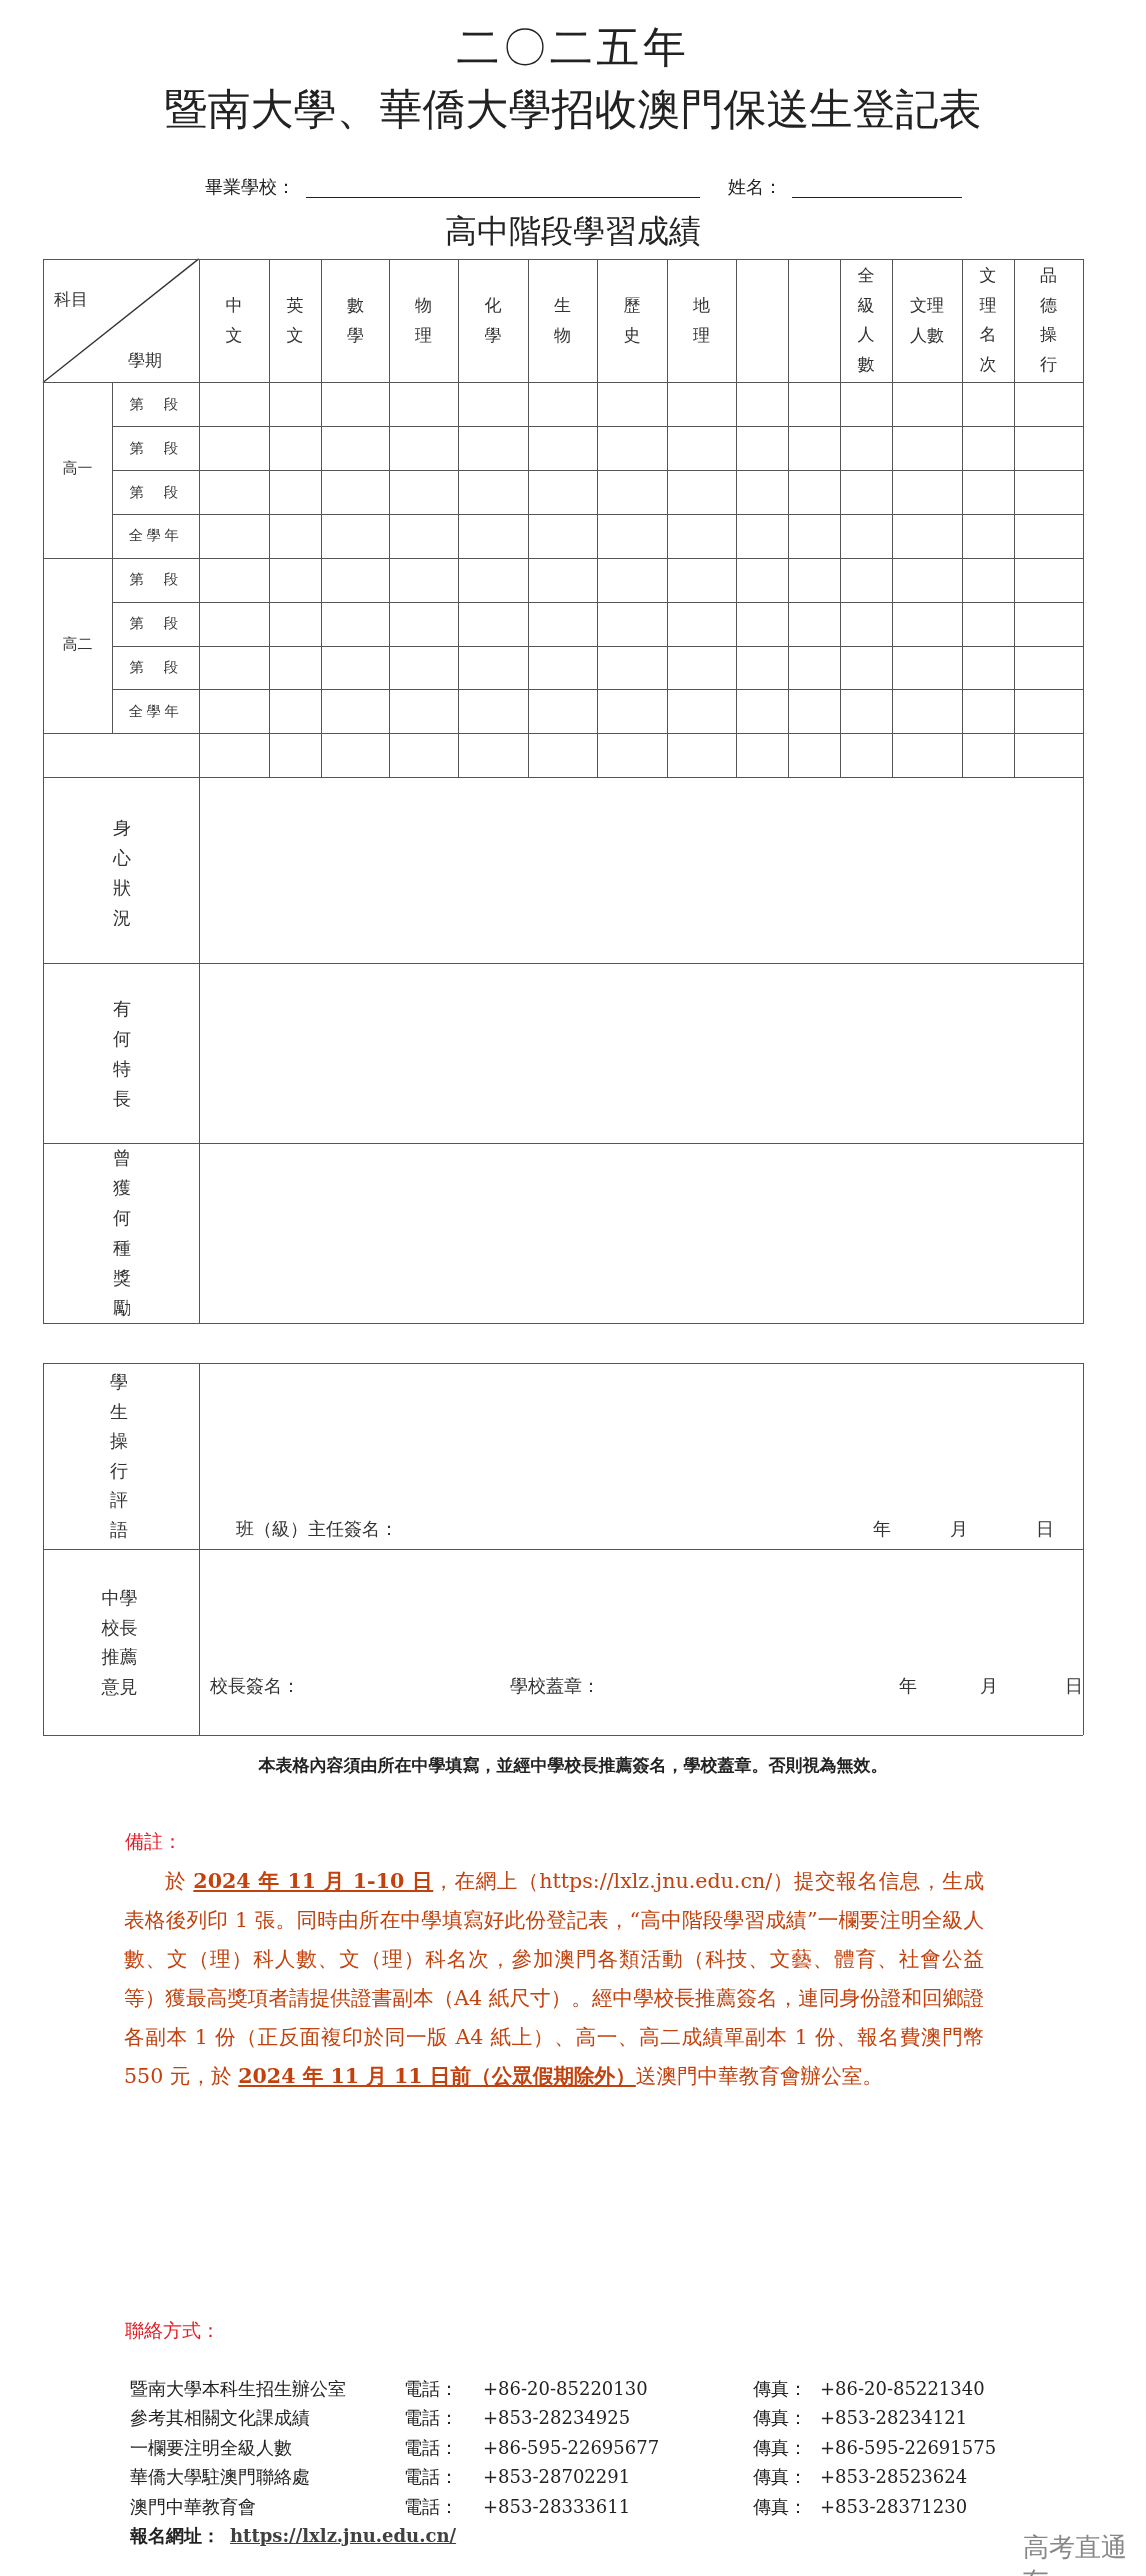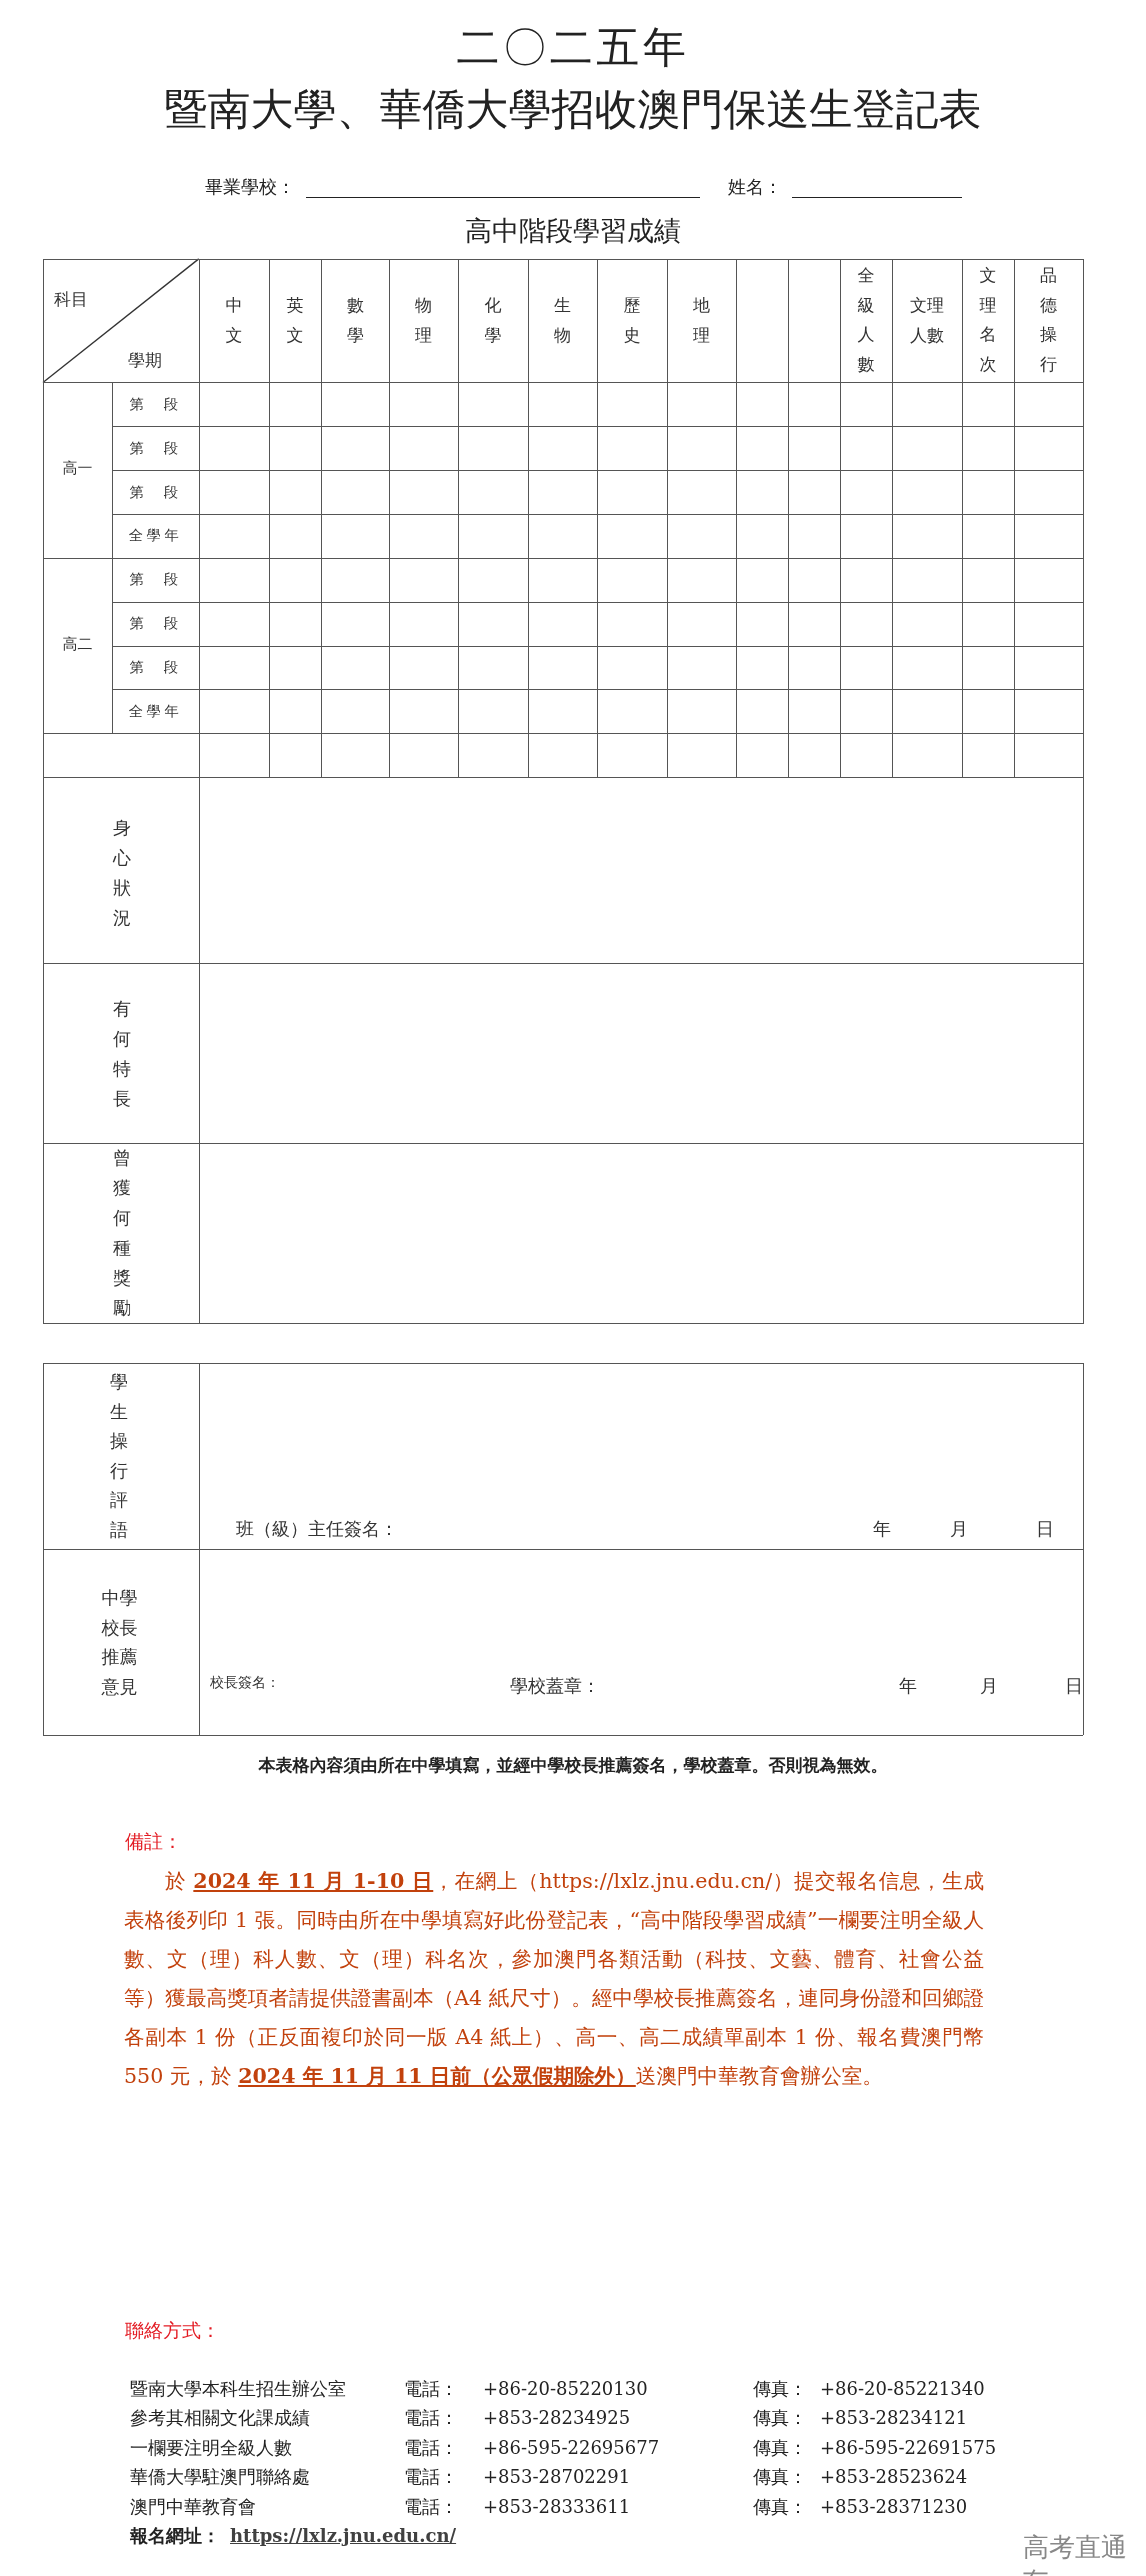--- a/index.html
+++ b/index.html
@@ -4,21 +4,21 @@
 <style>
   html, body { margin:0; padding:0; background:#ffffff; }
   body { width:1146px; height:2576px; position:relative; overflow:hidden;
          font-family:"DejaVu Serif","Liberation Serif",serif; color:#222; }
   .abs { position:absolute; }
   .center-text { text-align:center; white-space:nowrap; }
   .year { left:0; width:1146px; top:19.7px; font-size:43px; line-height:54px; letter-spacing:3.6px; }
   .title { left:0; width:1146px; top:82px; font-size:43px; line-height:54px; }
   .fieldline { top:174px; font-size:18px; line-height:25px; white-space:nowrap; }
   .uline { border-bottom:1.3px solid #222; height:23px; }
-  .subtitle { left:0; width:1146px; top:215px; font-size:27px; line-height:32px; }
+  .subtitle { left:0; width:1146px; top:215px; font-size:32px; line-height:32px; }
 
   .line-h { position:absolute; height:0; border-top:1.3px solid #555; }
   .line-v { position:absolute; width:0; border-left:1.3px solid #555; }
 
   .cell-text { position:absolute; font-size:17px; line-height:23px; text-align:center; white-space:nowrap; color:#333; }
   .vtext { position:absolute; font-size:18px; line-height:30px; text-align:center; width:36px; color:#333; }
   .term { position:absolute; font-size:14.3px; line-height:18px; text-align:center; width:87px; left:112px; color:#333; letter-spacing:3.6px; }
   .year-label { position:absolute; font-size:15px; left:43px; width:69px; text-align:center; color:#333; }
 
   .note { left:0; width:1146px; top:1753px; font-size:17px; font-weight:bold; line-height:25px; }
@@ -240,21 +240,21 @@
 <div class="abs" style="left:236px; top:1517px; font-size:18px; color:#333;">班（級）主任簽名：</div>
 <div class="abs" style="left:873px; top:1517px; font-size:18px; color:#333;">年</div>
 <div class="abs" style="left:950px; top:1517px; font-size:18px; color:#333;">月</div>
 <div class="abs" style="left:1036px; top:1517px; font-size:18px; color:#333;">日</div>
 
 <div class="vtext" style="left:97px; top:1583px; width:45px; white-space:pre; line-height:29.5px;">中學
 校長
 推薦
 意見</div>
 <div class="abs" style="left:200px; top:1551px; width:882px; height:184px;"></div>
-<div class="abs" style="left:210px; top:1674px; font-size:14px; color:#333;">校長簽名：</div>
+<div class="abs" style="left:210px; top:1674px; font-size:18px; color:#333;">校長簽名：</div>
 <div class="abs" style="left:510px; top:1674px; font-size:18px; color:#333;">學校蓋章：</div>
 <div class="abs" style="left:899px; top:1674px; font-size:18px; color:#333;">年</div>
 <div class="abs" style="left:980px; top:1674px; font-size:18px; color:#333;">月</div>
 <div class="abs" style="left:1065px; top:1674px; font-size:18px; color:#333;">日</div>
 
 <div class="abs center-text note">本表格內容須由所在中學填寫，並經中學校長推薦簽名，學校蓋章。否則視為無效。</div>
 
 <div class="abs red heading-red" style="top:1828px;">備註：</div>
 <div class="para" style="top:1862px;">
   <p><span>於 </span><u>2024 年 11 月 1-10 日</u><span>，在網上（https://lxlz.jnu.edu.cn/）提交報名信息，生成表格後列印 1 張。同時由所在中學填寫好此份登記表，“高中階段學習成績”一欄要注明全級人數、文（理）科人數、文（理）科名次，參加澳門各類活動（科技、文藝、體育、社會公益等）獲最高獎項者請提供證書副本（A4 紙尺寸）。經中學校長推薦簽名，連同身份證和回鄉證各副本 1 份（正反面複印於同一版 A4 紙上）、高一、高二成績單副本 1 份、報名費澳門幣 550 元，於 </span><u>2024 年 11 月 11 日前（公眾假期除外）</u><span>送澳門中華教育會辦公室。</span></p>

